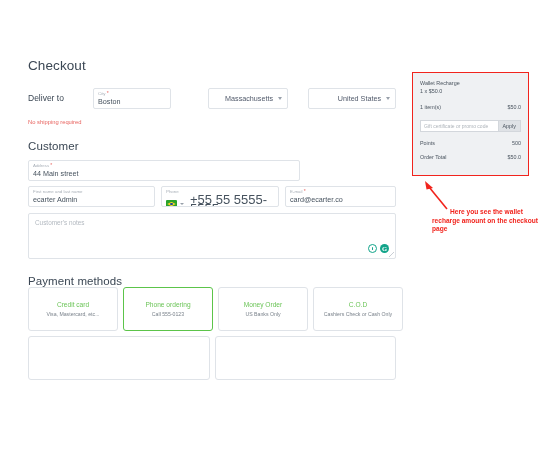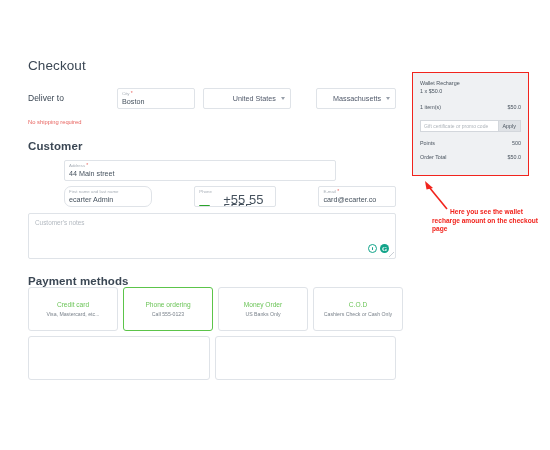--- a/index.html
+++ b/index.html
@@ -35,49 +35,48 @@
   h1.page-title {
     font-size: 13.5px;
     font-weight: 400;
     color: #3b4754;
     letter-spacing: 0.1px;
     margin-bottom: 14px;
   }
 
   h2.section-title {
     font-size: 11.5px;
-    font-weight: 700;
+    font-weight: 400;
     color: #3b4754;
     letter-spacing: 0.1px;
   }
 
   
   .deliver-row {
     display: flex;
     align-items: center;
-    gap: 0;
+    gap: 12px;
     height: 22px;
   }
 
   .deliver-label {
     font-size: 8.5px;
     color: #3b4754;
     width: 53px;
     flex: none;
   }
 
   .field {
     border: 1px solid #dfe3e8;
     border-radius: 2px;
     background: #fff;
     height: 21px;
     position: relative;
     padding: 1px 4px 0 4px;
     overflow: hidden;
-    margin-left: 36px;
   }
 
   .field .f-label {
     font-size: 4.4px;
     color: #a9b0b8;
     line-height: 6px;
     display: block;
     white-space: nowrap;
   }
   .field .f-label .req { color: #e8635f; font-size: 5px; }
@@ -127,21 +126,21 @@
   
   .row2 {
     display: flex;
     gap: 6px;
     margin-bottom: 5px;
   }
   .addr-field { width: 272px; }
   .zip-field  { width: 90px; }
 
   .row3 { display: flex; gap: 6px; }
-  .name-field  { width: 127px; border-radius: 7px; }
+  .name-field  { width: 127px; }
   .phone-field { width: 118px; }
   .email-field { width: 111px; }
 
   .phone-inner {
     display: flex;
     align-items: center;
     gap: 3px;
     line-height: 9px;
   }
   .flag {
@@ -385,27 +384,27 @@
     <h1 class="page-title">Checkout</h1>
 
     <div class="deliver-row">
       <div class="deliver-label">Deliver to</div>
 
       <div class="field city-field">
         <span class="f-label"><span>City</span> <span class="req">*</span></span>
         <span class="f-value">Boston</span>
       </div>
 
+      <div class="select-box sel-state">
+        <span>Massachusetts</span>
+        <span class="caret"></span>
+      </div>
+
       <div class="select-box sel-country">
         <span>United States</span>
-        <span class="caret"></span>
-      </div>
-
-      <div class="select-box sel-state">
-        <span>Massachusetts</span>
         <span class="caret"></span>
       </div>
     </div>
 
     <div class="no-ship">No shipping required</div>
 
     <h2 class="section-title customer-head">Customer</h2>
 
     <div class="row2">
       <div class="field addr-field">

